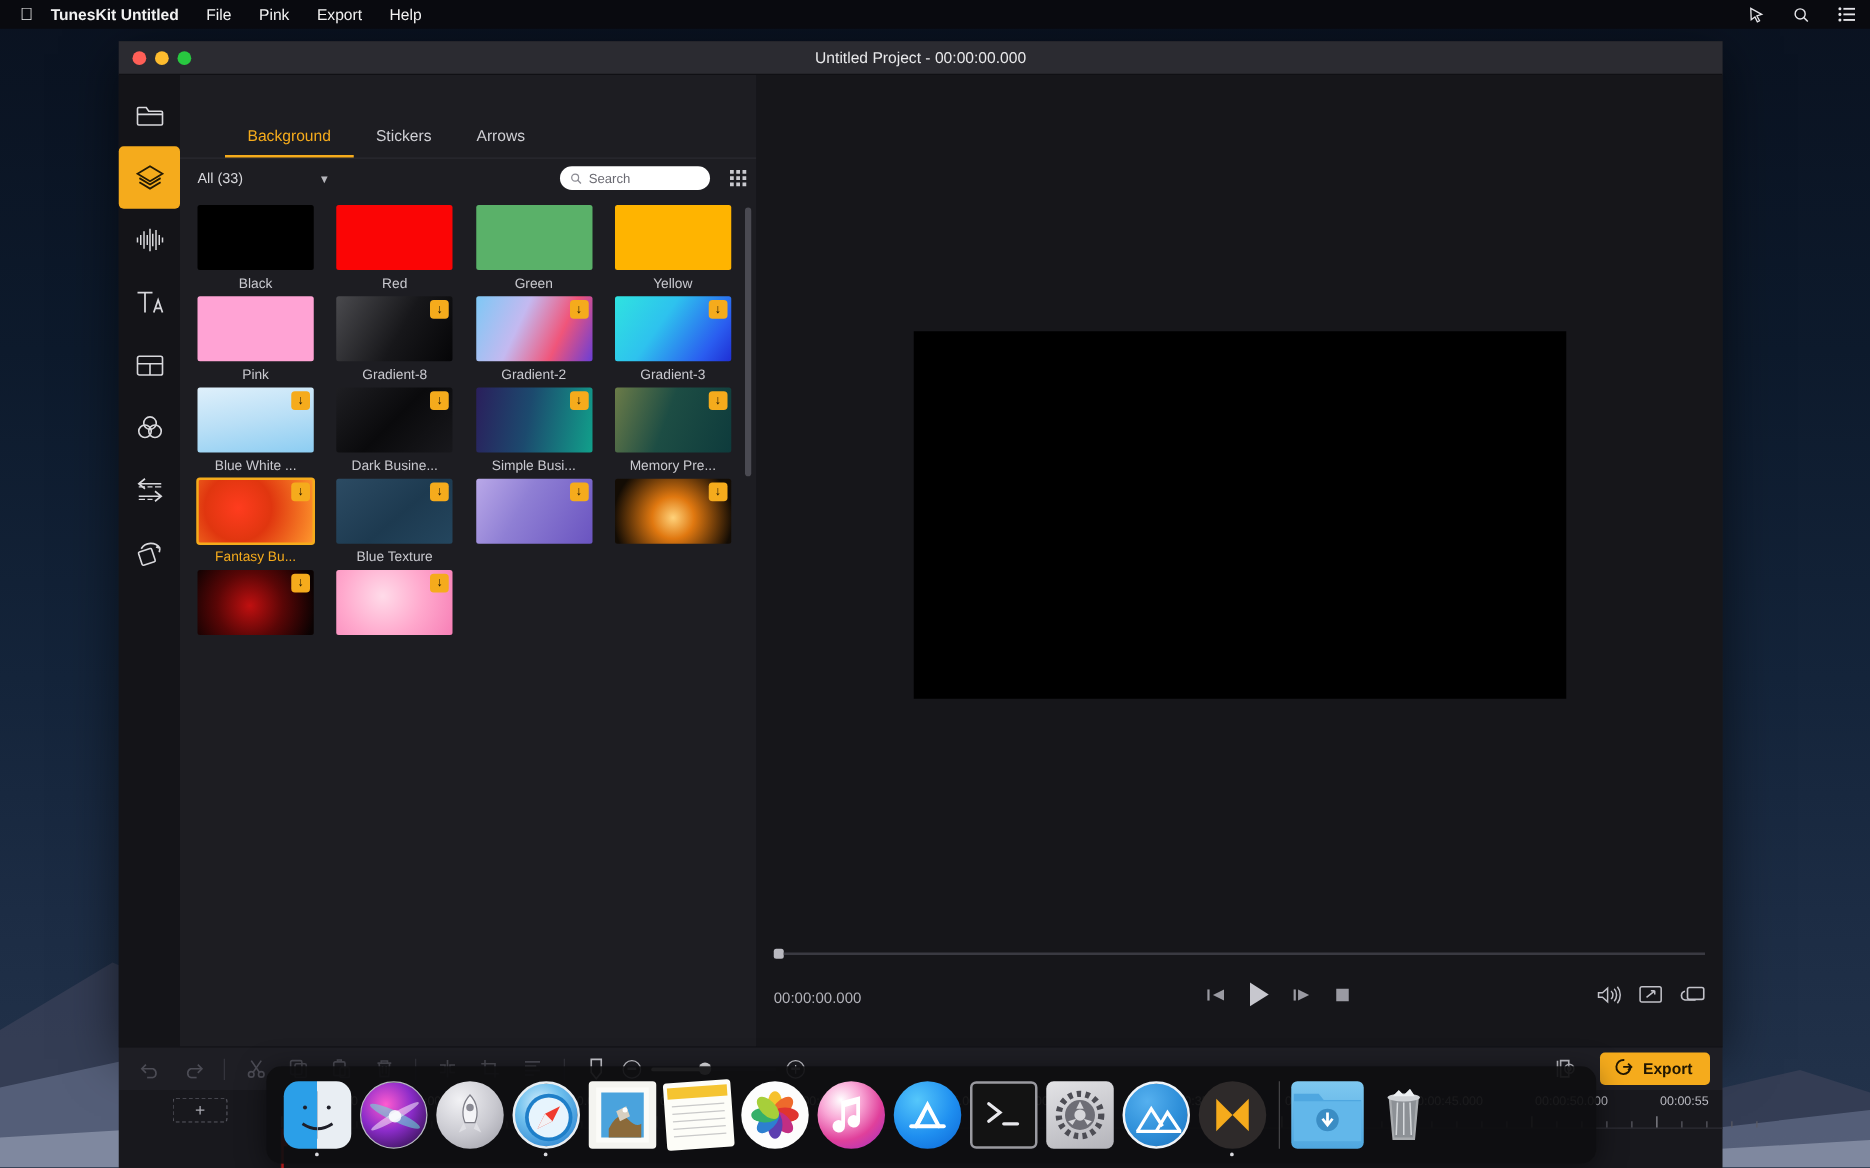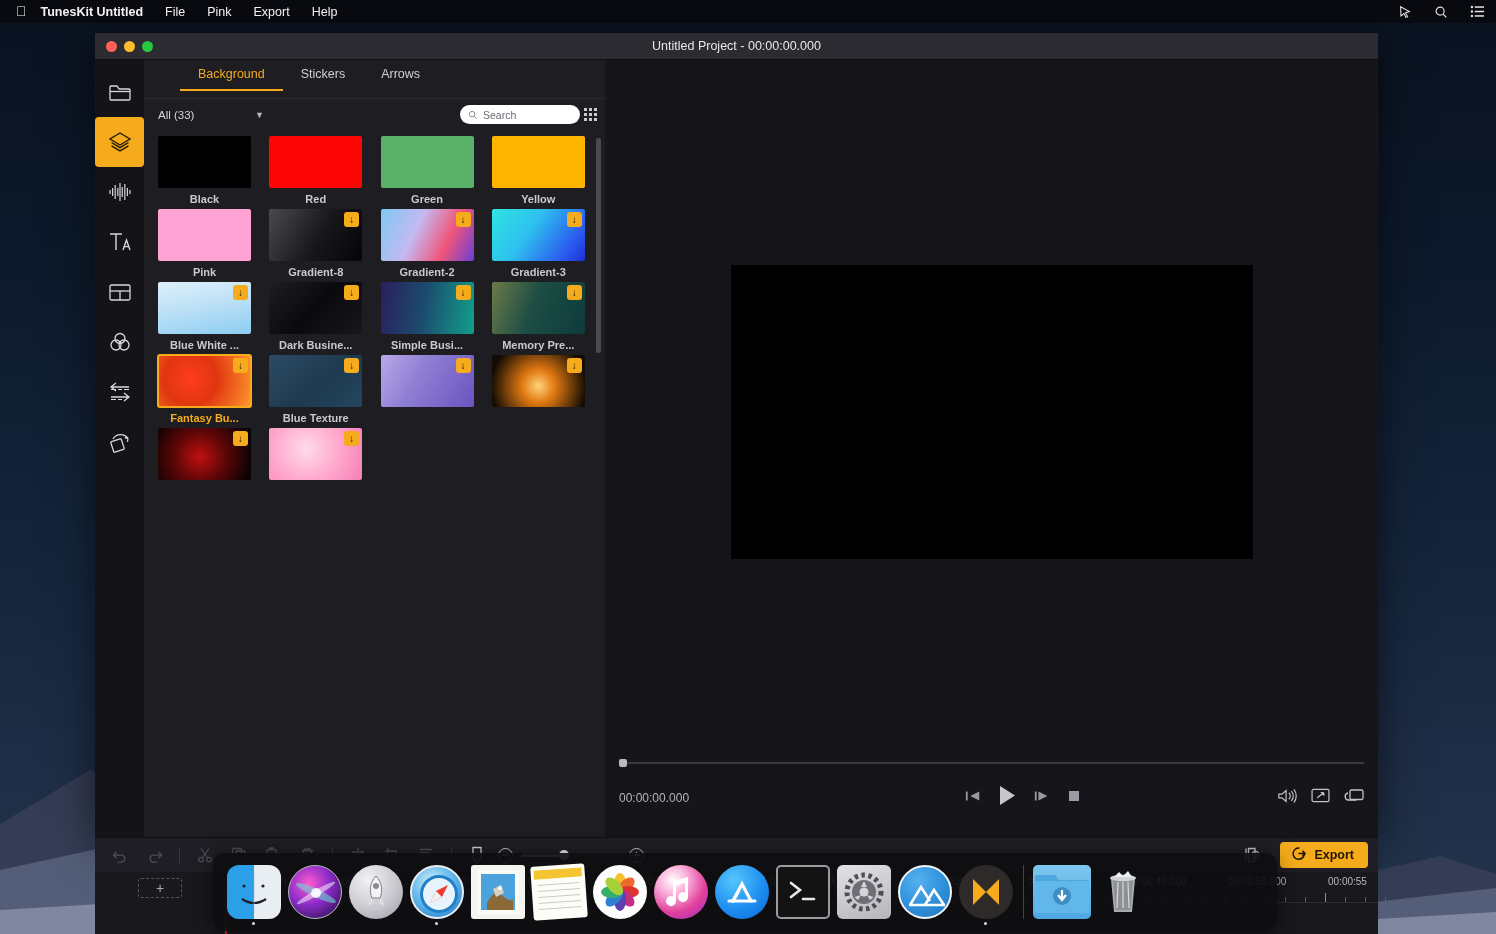--- a/index.html
+++ b/index.html
@@ -60,30 +60,31 @@
   .rail-btn {
     width:49px; height:50px; display:flex; align-items:center; justify-content:center;
     color:#d8d8dc;
   }
   .rail-btn.active { background:#f5ab1c; color:#241a04; border-radius:4px; }
   .rail-btn svg { display:block; }
 
   
   #browser { width:461px; background:#1d1d22; display:flex; flex-direction:column; flex-shrink:0;}
   #tabs {
-    height:39px; display:flex; align-items:center; padding-left:36px; gap:0;
+    height:39px; display:flex; align-items:flex-end; padding-left:36px; gap:0;
     border-bottom:1px solid #2a2a30;
+    margin-top:28px;
   }
   .tab {
     font-size:12.5px; color:#cfcfd4; padding:0 18px 8px;
     border-bottom:2px solid transparent; white-space:nowrap;
   }
   .tab.active { color:#f5ab1c; border-bottom-color:#f5ab1c; }
 
-  #filterbar { height:31px; display:flex; align-items:center; padding:0 8px 0 14px; gap:0; }
+  #filterbar { height:31px; display:flex; align-items:center; padding:0 8px 0 14px; gap:12px; }
   #dropdown {
     width:110px; height:20px; display:flex; align-items:center; justify-content:space-between;
     font-size:11.5px; color:#d6d6da; padding-right:4px;
   }
   #dropdown .cv { font-size:9px; color:#b6b6bc;}
   #filterbar .gap { flex:1; }
   #search {
     width:120px; height:19px; border-radius:10px; background:#ffffff;
     display:flex; align-items:center; padding:0 8px; gap:5px;
   }
@@ -101,21 +102,21 @@
     width:93px; height:52px; border-radius:2px; position:relative; overflow:hidden;
   }
   .asset.sel .thumb { outline:2px solid #f5ab1c; outline-offset:-1px; }
   .dl {
     position:absolute; top:3px; right:3px; width:15px; height:15px; border-radius:3px;
     background:#f5ab1c; display:flex; align-items:center; justify-content:center;
     color:#1a1202; font-size:10px; line-height:1;
   }
   .alabel {
     font-size:11px; color:#c9c9cf; text-align:center; margin-top:5px;
-    white-space:nowrap; overflow:hidden; text-overflow:ellipsis;font-weight:bold;
+    white-space:nowrap; overflow:hidden; text-overflow:ellipsis;
   }
   .asset.sel .alabel { color:#f5ab1c; }
   #vscroll {
     position:absolute; right:4px; top:8px; width:5px; height:215px;
     background:#4a4a52; border-radius:3px;
   }
 
   
   #preview { flex:1; background:#16161a; display:flex; flex-direction:column; min-width:0;}
   #stage { flex:1; display:flex; align-items:center; justify-content:center; padding-top:18px; }

